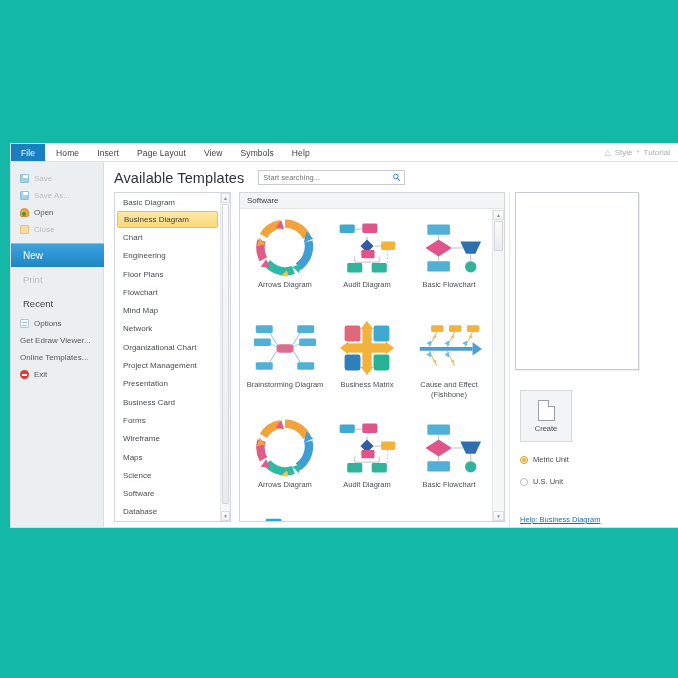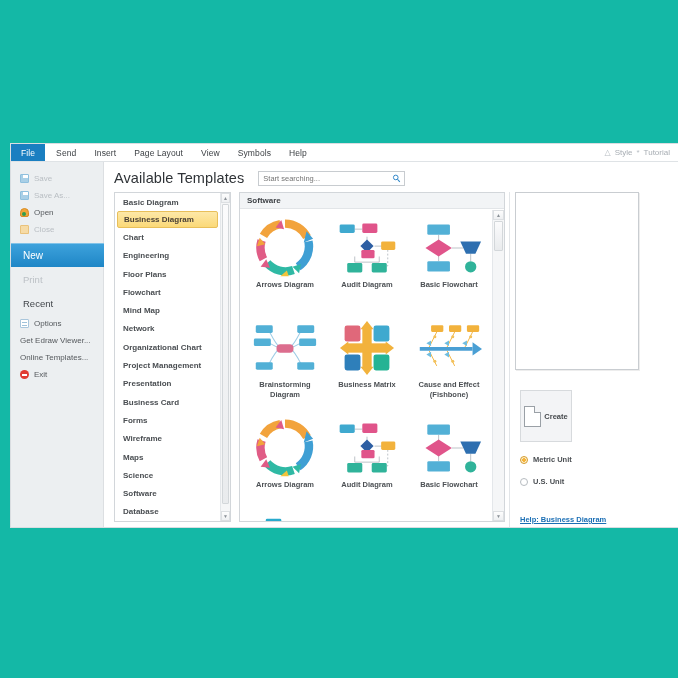--- a/index.html
+++ b/index.html
@@ -149,21 +149,21 @@
   }
   .ico-exit::after{
     content:""; position:absolute; left:2px; top:4px; width:5px; height:1.5px;
     background:#fff;
   }
 
   
   .content { flex: 1 1 auto; position: relative; background: #ffffff; }
 
   .content-head {
-    display: flex; align-items: center;
+    display: flex; align-items: flex-start;
     padding: 8px 0 6px 10px;
   }
   .page-title {
     font-size: 14.5px;
     color: #2f3337;
     font-weight: normal;
     letter-spacing: .1px;
   }
   .search-wrap {
     position: relative;
@@ -180,21 +180,21 @@
     font-size: 7.5px;
     color: #9aa0a6;
     padding-left: 4px;
     font-family: "Liberation Sans", sans-serif;
   }
   .search-ico {
     position: absolute; right: 3px; top: 2px;
     width: 9px; height: 9px;
   }
 
-  .panels { display: flex; padding: 0 0 0 10px; height: 338px; font-weight: bold; }
+  .panels { display: flex; padding: 0 0 0 10px; height: 338px; }
 
   
   .cat-panel {
     width: 117px;
     height: 330px;
     background: #ffffff;
     border: 1px solid #d2d6da;
     position: relative;
     overflow: hidden;
     flex: 0 0 117px;
@@ -305,21 +305,21 @@
     border: 1px solid #c9cdd1;
     box-shadow: 1px 1px 0 rgba(0,0,0,.07);
     margin-left: 2px;
   }
   .create-btn {
     margin-top: 20px;
     margin-left: 7px;
     width: 52px; height: 52px;
     background: #f3f4f6;
     border: 1px solid #d7dadd;
-    display: flex; flex-direction: row;
+    display: flex; flex-direction: column;
     align-items: center; justify-content: center;
     gap: 3px;
   }
   .page-ico {
     width: 17px; height: 21px;
     background: #ffffff;
     border: 1px solid #9aa0a6;
     position: relative;
   }
   .page-ico::after {
@@ -364,21 +364,21 @@
 </style>
 </head>
 <body>
 
 <div id="stage">
 
   <div class="app-window">
 
     <div class="ribbon-bar">
       <div class="tab file">File</div>
-      <div class="tab">Send</div>
+      <div class="tab">Home</div>
       <div class="tab">Insert</div>
       <div class="tab">Page Layout</div>
       <div class="tab">View</div>
       <div class="tab">Symbols</div>
       <div class="tab">Help</div>
 
       <div class="ribbon-right">
         <span class="glyph">△</span>
         <span>Style</span>
         <span class="glyph">*</span>

